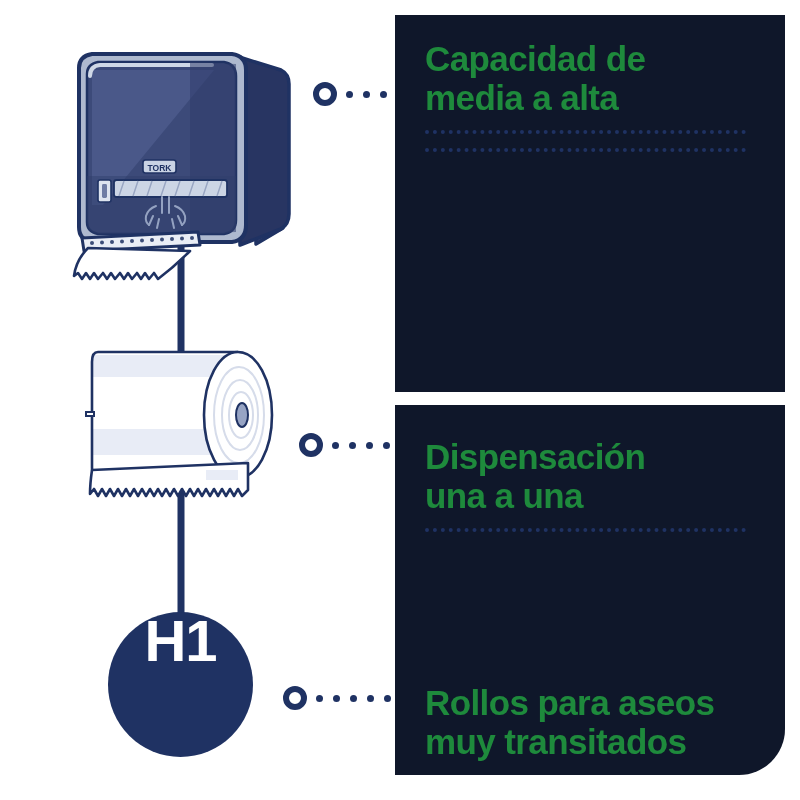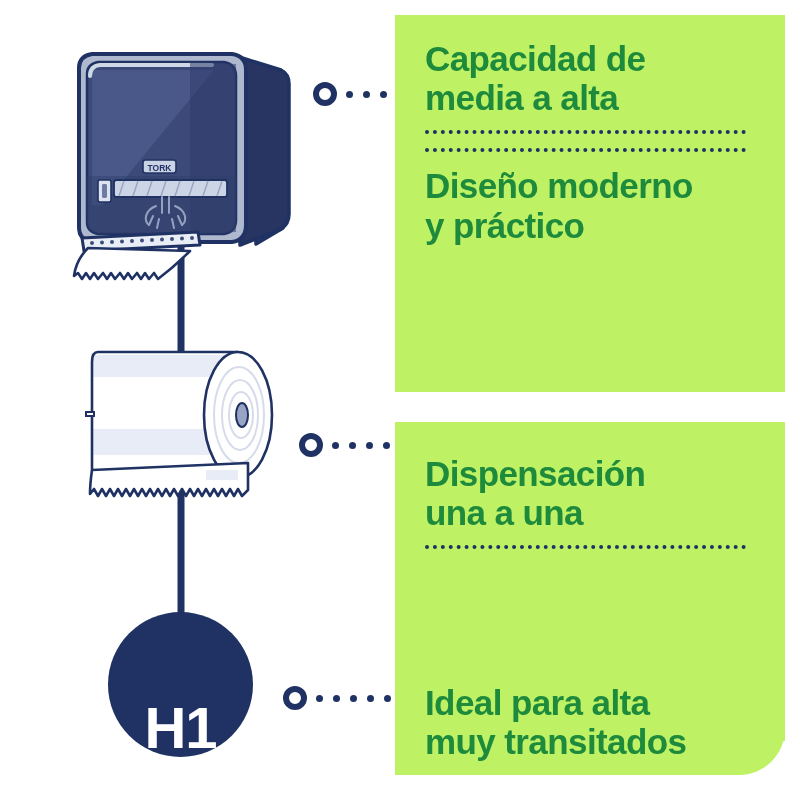--- a/index.html
+++ b/index.html
@@ -18,26 +18,26 @@
     width: 800px;
     height: 800px;
     background: #ffffff;
   }
 
   
   .panel {
     position: absolute;
     left: 395px;
     width: 390px;
-    background: #bef264;
+    background: #0f172a;
     box-sizing: border-box;
     padding: 18px 37px 18px 30px;
   }
   #panel-1 { top: 15px;  height: 377px; }
-  #panel-2 { top: 405px; height: 319px; margin-top: 17px; }
+  #panel-2 { top: 405px; height: 319px; }
   #panel-3 { top: 663px; height: 112px; border-bottom-right-radius: 46px; }
 
   .feature {
     color: #1e8a3c;
     font-weight: bold;
     line-height: 1.12;
     letter-spacing: -0.6px;
     font-size: 35px;
     white-space: pre-line;
   }
@@ -96,21 +96,21 @@
   
   #h1-badge {
     position: absolute;
     left: 108px;
     top: 612px;
     width: 145px;
     height: 145px;
     border-radius: 50%;
     background: #1f3263;
     display: flex;
-    align-items: flex-end;
+    align-items: flex-start;
     justify-content: center;
   }
   #h1-badge span {
     color: #ffffff;
     font-size: 58px;
     font-weight: bold;
     letter-spacing: -1px;
     line-height: 1;
   }
 </style>
@@ -250,28 +250,26 @@
         <i></i>
         <i></i>
     </div>
   </div>
 
   <div class="panel" id="panel-1">
     <div class="feature f1">Capacidad de
 media a alta</div>
     <div class="dotted-sep"></div>
     <div class="dotted-sep"></div>
-    <div class="feature">Diseño moderno
-y práctico</div>
   </div>
 
   <div class="panel" id="panel-2">
     <div class="feature f1">Dispensación
 una a una</div>
     <div class="dotted-sep"></div>
   </div>
 
   <div class="panel" id="panel-3">
-    <div class="feature">Ideal para alta
+    <div class="feature">Rollos para aseos
 muy transitados</div>
   </div>
 
 </div>
 
 </body></html>

